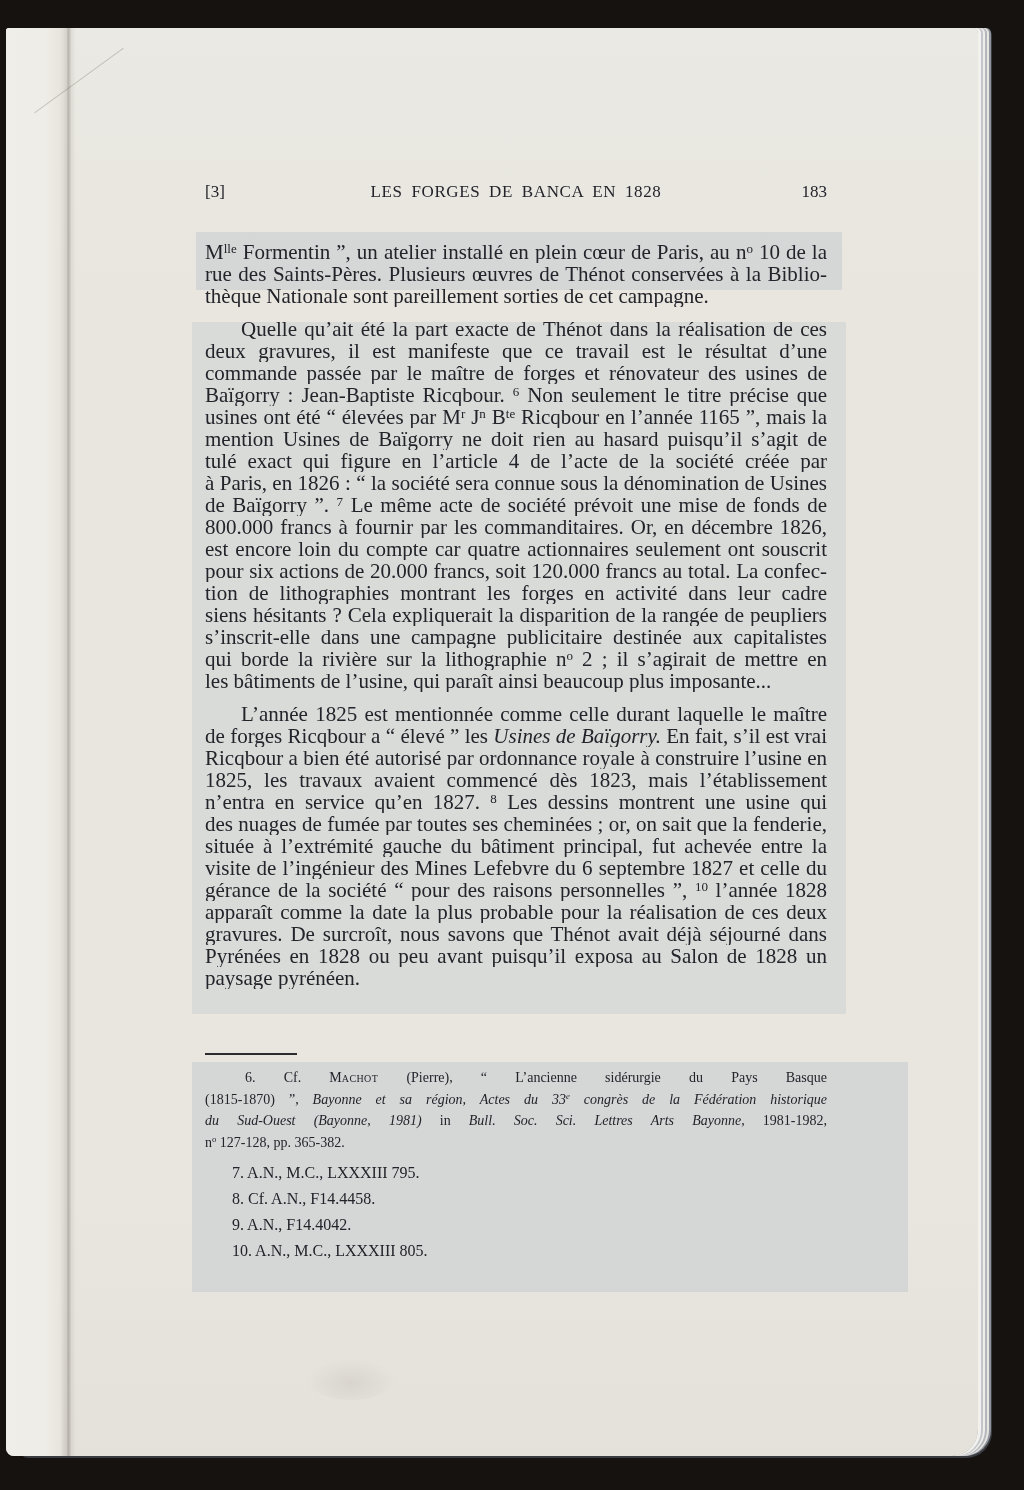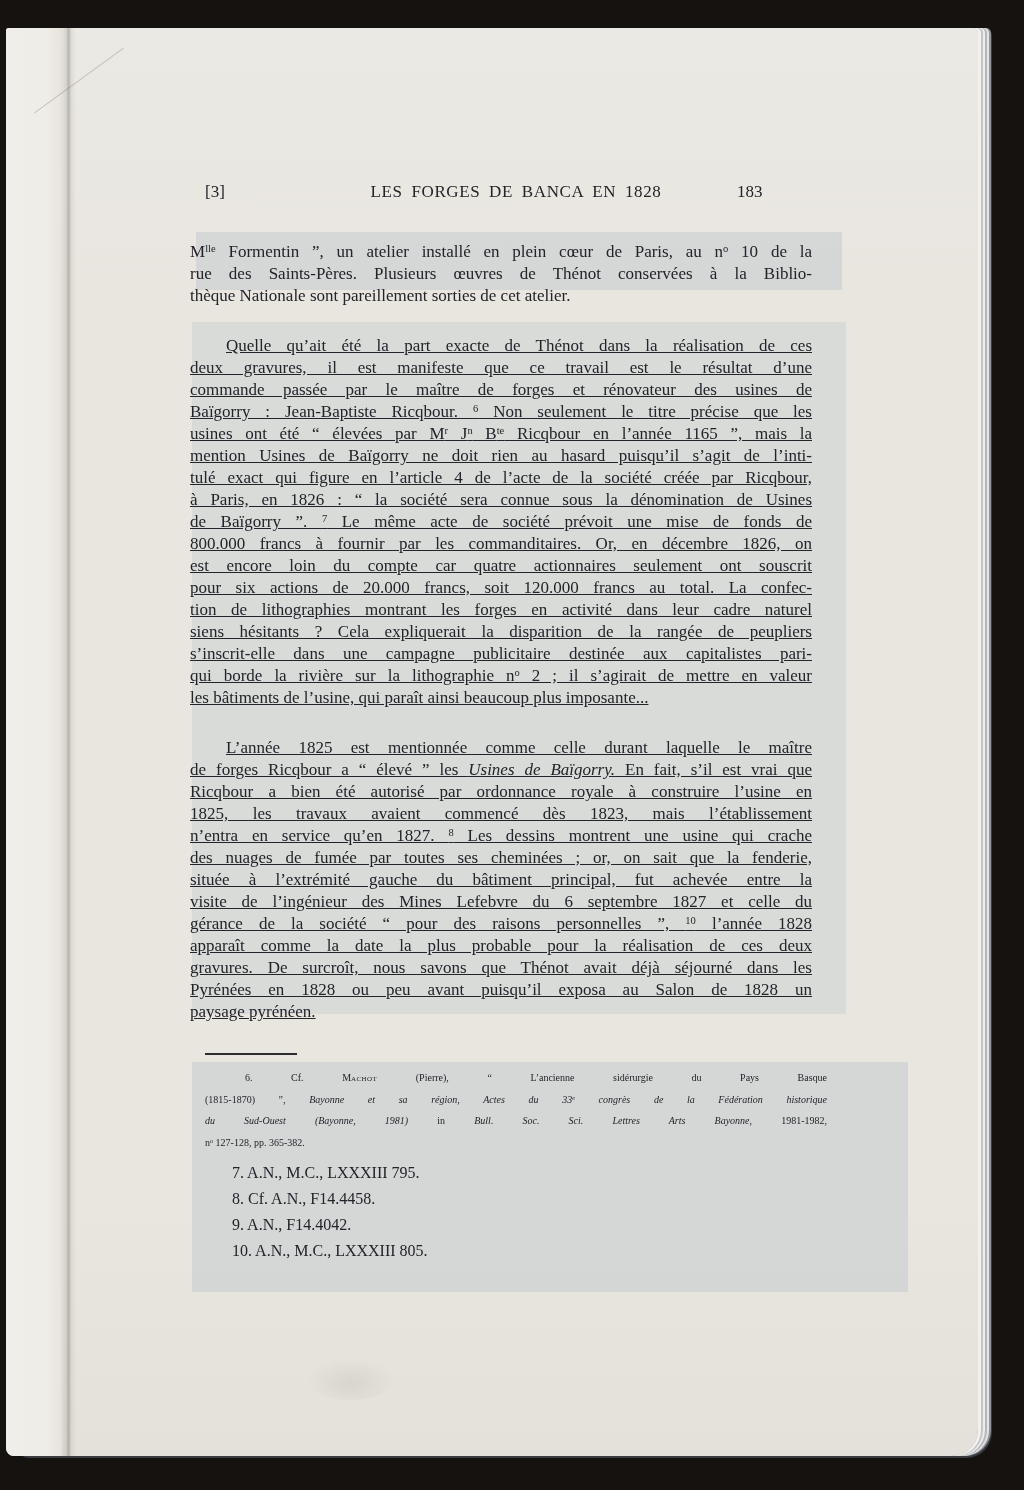--- a/index.html
+++ b/index.html
@@ -55,34 +55,34 @@
   .tint-1{left:190px;top:204px;width:646px;height:58px;}
   .tint-2{left:186px;top:294px;width:654px;height:692px;background:rgba(169,183,196,0.24);}
   .tint-3{left:186px;top:1034px;width:716px;height:230px;}
   
   .header-row{
     position:absolute;left:199px;top:154px;width:622px;height:22px;
     font-size:17px;display:flex;align-items:baseline;
   }
   .header-row .h-left{width:90px;}
   .header-row .h-title{flex:1;text-align:center;letter-spacing:0.6px;word-spacing:4px;}
-  .header-row .h-right{width:90px;text-align:left;}
-  .body-text{position:absolute;left:184px;top:213px;width:622px;font-size:17px;}
-  .body-text .para + .para{margin-top:28px;text-decoration:underline;}
+  .header-row .h-right{width:90px;text-align:right;}
+  .body-text{position:absolute;left:199px;top:213px;width:622px;font-size:21px;}
+  .body-text .para + .para{margin-top:11px;}
   .line{
     text-align:justify;text-align-last:justify;
     height:22px;line-height:22px;overflow:hidden;white-space:normal;
   }
   .line.end{text-align-last:left;}
   .para.indent .line:first-child{text-indent:36px;}
   .sup{font-size:62%;position:relative;top:-0.48em;line-height:0;}
   .i{font-style:italic;}
   .sc{font-variant:small-caps;letter-spacing:0.4px;}
   .fn-rule{position:absolute;left:199px;top:1025px;width:92px;height:2px;background:#2b2b30;}
-  .footnote-long{position:absolute;left:199px;top:1039px;width:622px;font-size:10px;}
+  .footnote-long{position:absolute;left:199px;top:1039px;width:622px;font-size:14px;}
   .footnote-long .line{height:21.5px;line-height:21.5px;}
   .footnote-long .para .line:first-child{text-indent:40px;}
   .footnotes-short{position:absolute;left:199px;top:1132px;width:622px;font-size:16px;}
   .fn-short{height:26px;line-height:26px;padding-left:27px;}
 </style>
 </head>
 <body>
 
 <div class="page">
   <div class="left-flap"></div>
@@ -97,21 +97,21 @@
   <div class="header-row">
     <span class="h-left">[3]</span>
     <span class="h-title">LES FORGES DE BANCA EN 1828</span>
     <span class="h-right">183</span>
   </div>
 
   <div class="body-text" id="body-paragraphs">
       <div class="para">
         <div class="line"><span>M</span><span class="sup">lle</span><span> Formentin ”, un atelier installé en plein cœur de Paris, au n</span><span class="sup">o</span><span> 10 de la</span></div>
         <div class="line"><span>rue des Saints-Pères. Plusieurs œuvres de Thénot conservées à la Biblio-</span></div>
-        <div class="line end"><span>thèque Nationale sont pareillement sorties de cet atelier.</span></div>
+        <div class="line end"><span>thèque Nationale sont pareillement sorties de cet campagne.</span></div>
       </div>
       <div class="para indent">
         <div class="line"><span>Quelle qu’ait été la part exacte de Thénot dans la réalisation de ces</span></div>
         <div class="line"><span>deux gravures, il est manifeste que ce travail est le résultat d’une</span></div>
         <div class="line"><span>commande passée par le maître de forges et rénovateur des usines de</span></div>
         <div class="line"><span>Baïgorry : Jean-Baptiste Ricqbour. </span><span class="sup">6</span><span> Non seulement le titre précise que les</span></div>
         <div class="line"><span>usines ont été “ élevées par M</span><span class="sup">r</span><span> J</span><span class="sup">n</span><span> B</span><span class="sup">te</span><span> Ricqbour en l’année 1165 ”, mais la</span></div>
         <div class="line"><span>mention Usines de Baïgorry ne doit rien au hasard puisqu’il s’agit de l’inti-</span></div>
         <div class="line"><span>tulé exact qui figure en l’article 4 de l’acte de la société créée par Ricqbour,</span></div>
         <div class="line"><span>à Paris, en 1826 : “ la société sera connue sous la dénomination de Usines</span></div>

